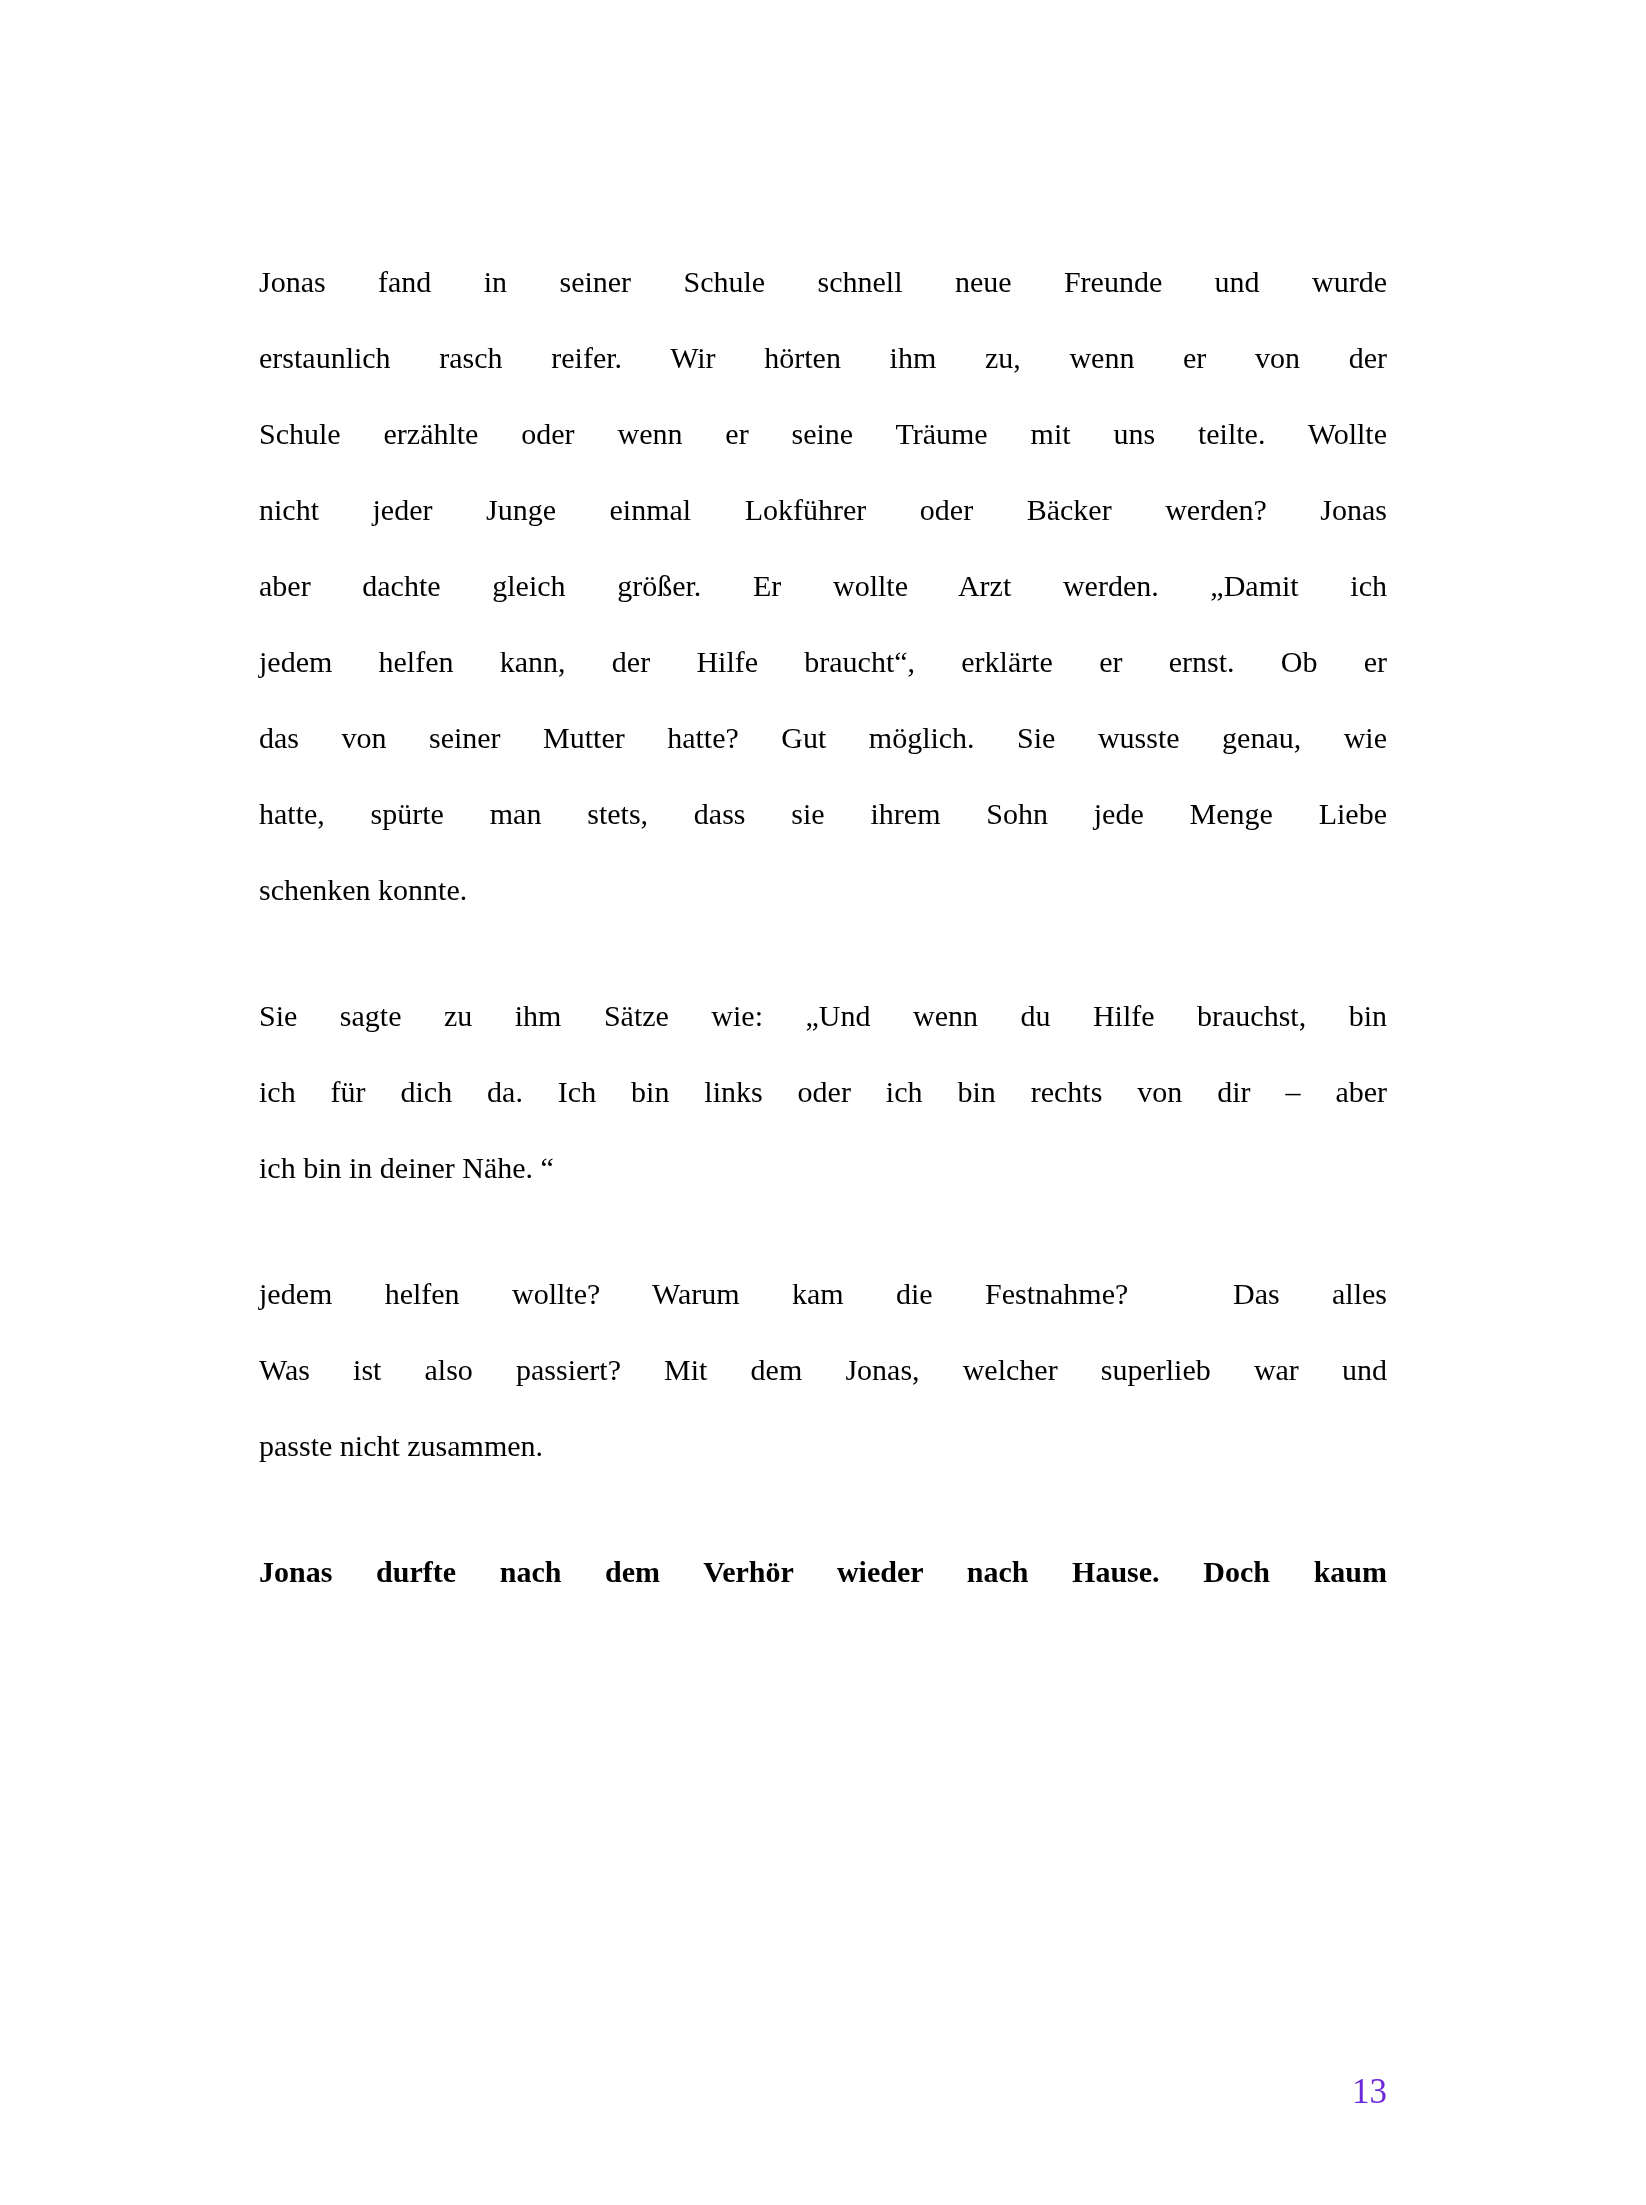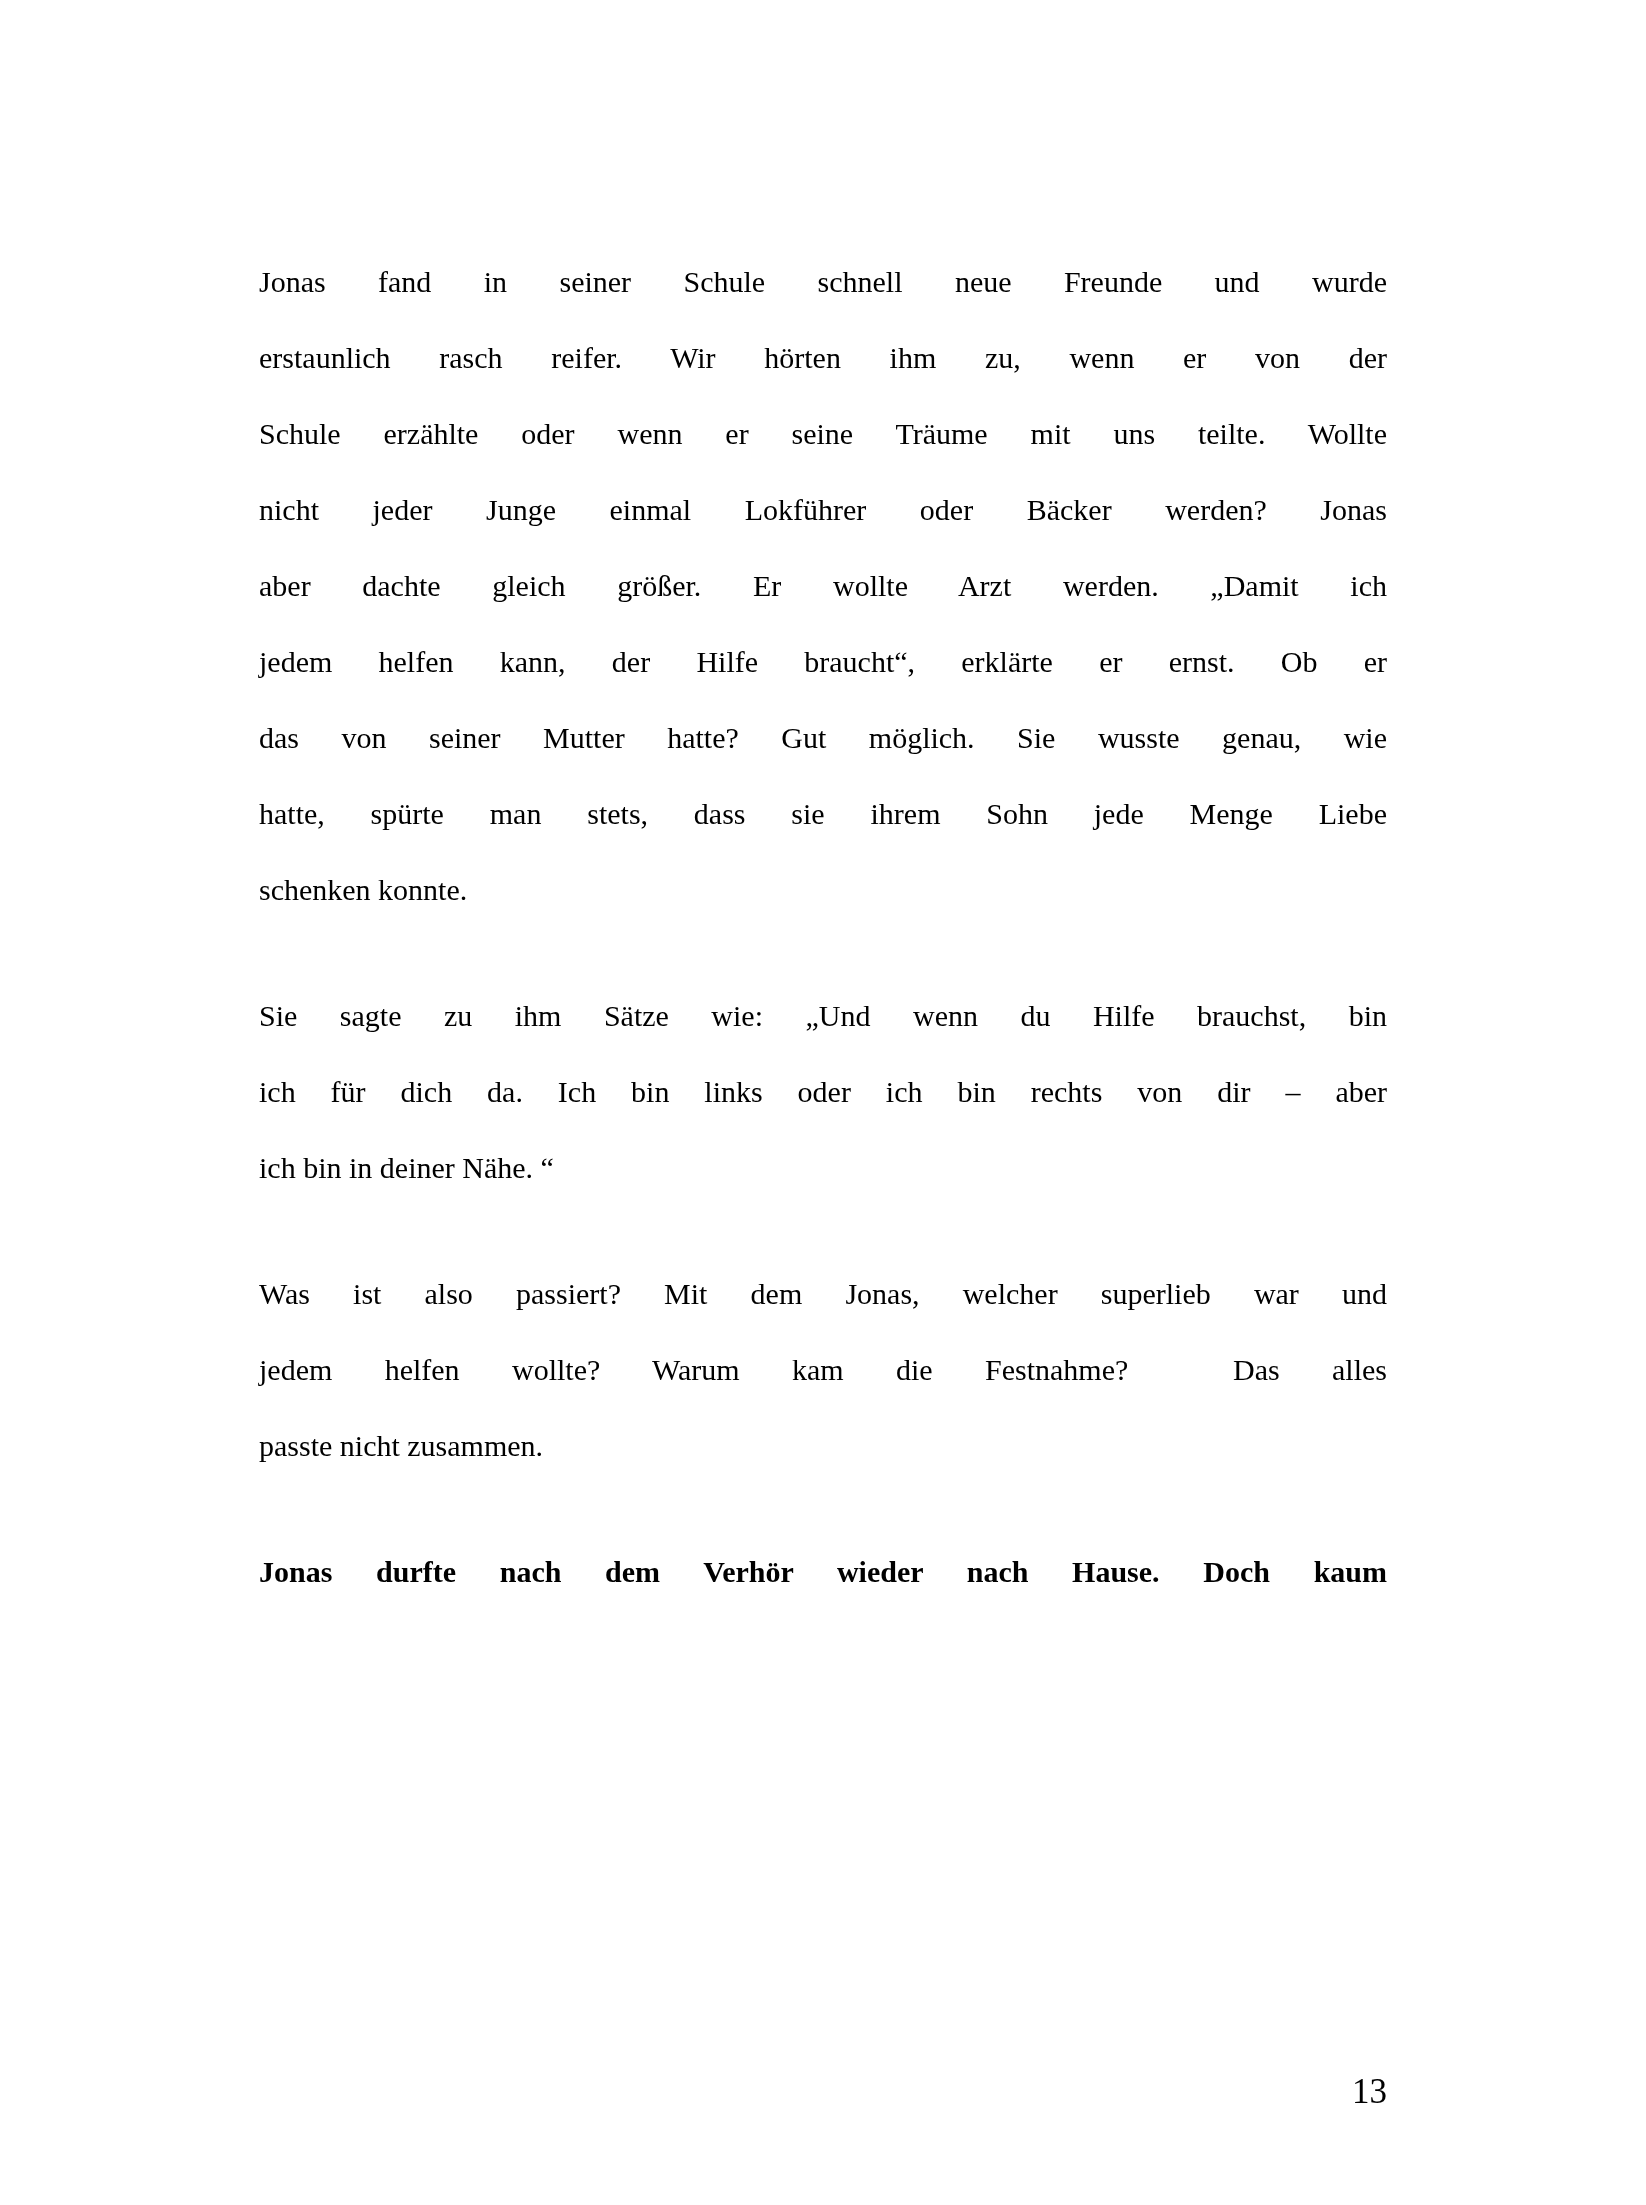--- a/index.html
+++ b/index.html
@@ -55,23 +55,23 @@
       <div class="line"><span class="seg">das von seiner Mutter hatte? Gut möglich. Sie wusste genau, wie</span></div>
       <div class="line"><span class="seg">hatte, spürte man stets, dass sie ihrem Sohn jede Menge Liebe</span></div>
       <div class="line last"><span class="seg">schenken konnte.</span></div>
     </div>
     <div class="paragraph">
       <div class="line"><span class="seg">Sie sagte zu ihm Sätze wie: </span><span class="seg italic">„Und wenn du Hilfe brauchst, bin</span></div>
       <div class="line"><span class="seg italic">ich für dich da. Ich bin links oder ich bin rechts von dir – aber</span></div>
       <div class="line last"><span class="seg italic">ich bin in deiner Nähe. “</span></div>
     </div>
     <div class="paragraph">
+      <div class="line"><span class="seg">jedem helfen wollte? Warum kam die Festnahme?&nbsp; Das alles</span></div>
       <div class="line"><span class="seg">Was ist also passiert? Mit dem Jonas, welcher superlieb war und</span></div>
-      <div class="line"><span class="seg">jedem helfen wollte? Warum kam die Festnahme?&nbsp; Das alles</span></div>
       <div class="line last"><span class="seg">passte nicht zusammen.</span></div>
     </div>
     <div class="paragraph">
       <div class="line"><span class="seg">Jonas durfte nach dem Verhör wieder nach Hause. Doch kaum</span></div>
     </div>
   </div>
 
-<div class="page-number" style="color: #000000; text-align: right;">13</div>
+<div class="page-number" style="color: #6d28d9; text-align: right;">13</div>
 
 
 </body></html>

